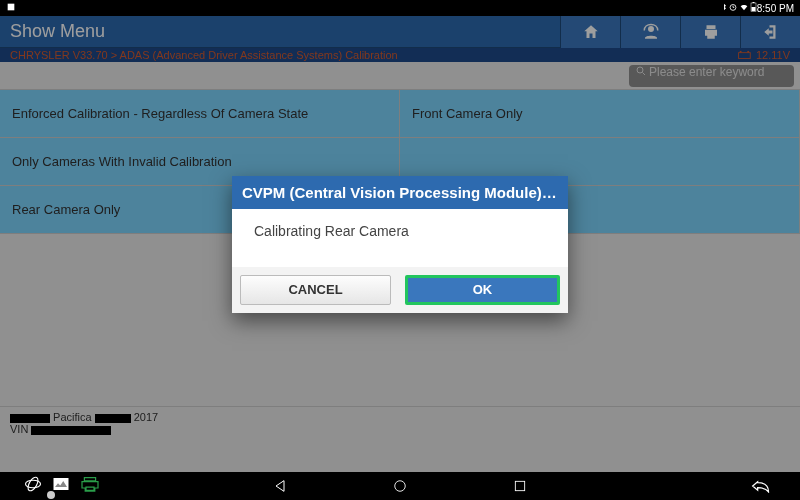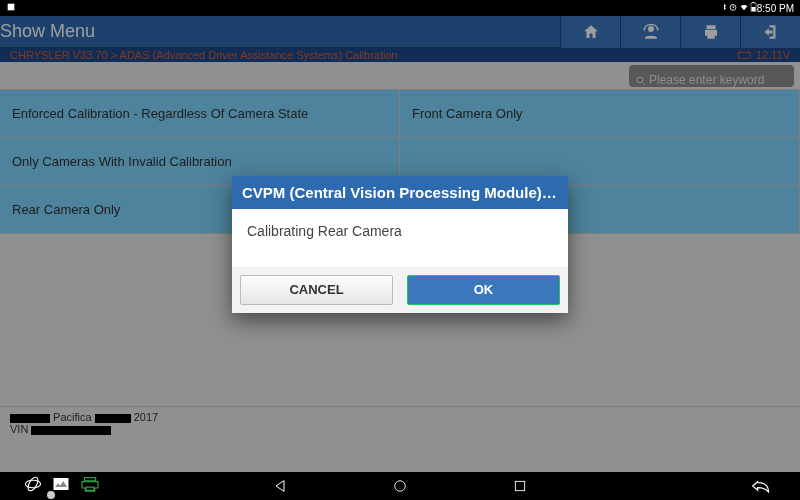--- a/index.html
+++ b/index.html
@@ -1,44 +1,44 @@
 <!DOCTYPE html>
 <html><head>
 <meta charset="utf-8">
 <style>
   * { box-sizing: border-box; margin: 0; padding: 0; font-family: Arial, sans-serif; }
   html, body { width: 800px; height: 500px; overflow: hidden; background: #000; }
   .statusbar { height: 16px; background: #000; color: #fff; display: flex; align-items: center; padding: 0 6px; font-size: 10px; }
   .statusbar .left { display: flex; gap: 4px; }
   .statusbar .right { margin-left: auto; display: flex; align-items: center; }
   .appbar { height: 32px; background: #2d6aaf; display: flex; align-items: center; color: #fff; border-bottom: 1px solid #1e4a7a; }
-  .appbar .title { font-size: 18px; flex: 1; }
+  .appbar .title { font-size: 18px; padding-left: 10px; flex: 1; }
   .appbar .btn { width: 60px; height: 32px; display: flex; align-items: center; justify-content: center; border-left: 1px solid #1e4a7a; background: #3a77bd; }
   .appbar .btn svg { fill: #fff; }
   .breadcrumb { height: 14px; background: #1e498a; color: #d25b2f; font-size: 11px; display: flex; align-items: center; padding: 0 10px; }
   .breadcrumb .volt { margin-left: auto; display: flex; align-items: center; gap: 4px; }
   .searchrow { height: 28px; background: #e9e9e9; display: flex; align-items: center; justify-content: flex-end; padding-right: 6px; border-bottom: 1px solid #ccc; }
-  .searchbox { background: #8f8f8f; color: #e0e0e0; border-radius: 4px; height: 22px; display: flex; align-items: flex-end; padding: 0 6px; font-size: 12px; min-width: 165px; }
+  .searchbox { background: #8f8f8f; color: #e0e0e0; border-radius: 4px; height: 22px; display: flex; align-items: flex-start; padding: 0 6px; font-size: 12px; min-width: 165px; }
   .searchbox svg { fill: #e0e0e0; margin-right: 2px; }
   .grid { display: grid; grid-template-columns: 1fr 1fr; grid-auto-rows: 48px; background: #e9e9e9; }
   .cell { border-right: 1px solid #ccc; border-bottom: 1px solid #ccc; display: flex; align-items: center; padding: 0 12px; font-size: 13px; color: #333; background: #7dd3fc; }
   .footer { position: absolute; left: 0; right: 0; bottom: 28px; height: 38px; background: #e9e9e9; color: #333; font-size: 11px; padding: 4px 10px; border-top: 1px solid #ccc; }
   .redact { display: inline-block; background: #000; height: 9px; vertical-align: middle; }
   .navbar { position: absolute; left: 0; right: 0; bottom: 0; height: 28px; background: #000; display: flex; align-items: center; justify-content: center; gap: 90px; }
   .navbar .nbtn { width: 30px; height: 28px; display: flex; align-items: center; justify-content: center; }
   .navbar svg { fill: #fff; }
   .leftdock { position: absolute; left: 0; bottom: 0; height: 28px; display: flex; align-items: center; gap: 10px; padding-left: 24px; }
   .overlay { position: absolute; inset: 16px 0 28px 0; background: rgba(0,0,0,.38); display: flex; align-items: center; justify-content: center; }
   .dialog { width: 336px; background: #fff; box-shadow: 0 8px 20px rgba(0,0,0,.5); }
   .dlg-title { background: #2d6aaf; color: #fff; font-weight: bold; font-size: 15px; padding: 8px 10px; white-space: nowrap; overflow: hidden; text-overflow: ellipsis; }
-  .dlg-body { padding: 14px 14px 28px 8px; font-size: 14px; color: #444; margin-left: 7px; }
+  .dlg-body { padding: 14px 14px 28px 22px; font-size: 14px; color: #444; }
   .dlg-actions { display: flex; gap: 14px; padding: 8px; background: #f3f3f3; }
   .dlg-btn { flex: 1; height: 30px; display: flex; align-items: center; justify-content: center; font-size: 13px; font-weight: bold; border-radius: 2px; cursor: pointer; }
   .btn-cancel { background: linear-gradient(#fdfdfd,#e6e6e6); border: 1px solid #bbb; color: #333; }
-  .btn-ok { background: #3a77bd; color: #fff; border: 1px solid #22c55e; }
+  .btn-ok { background: #3a77bd; color: #fff; border: 3px solid #22c55e; }
   .content { position: absolute; top: 16px; left: 0; right: 0; bottom: 28px; background: #e9e9e9; }
 </style>
 </head>
 <body>
 
 <div class="statusbar">
   <div class="left">
     <span>
       <svg width="10" height="10" viewBox="0 0 24 24">
           <rect x="4" y="4" width="16" height="16" fill="#fff"></rect>

